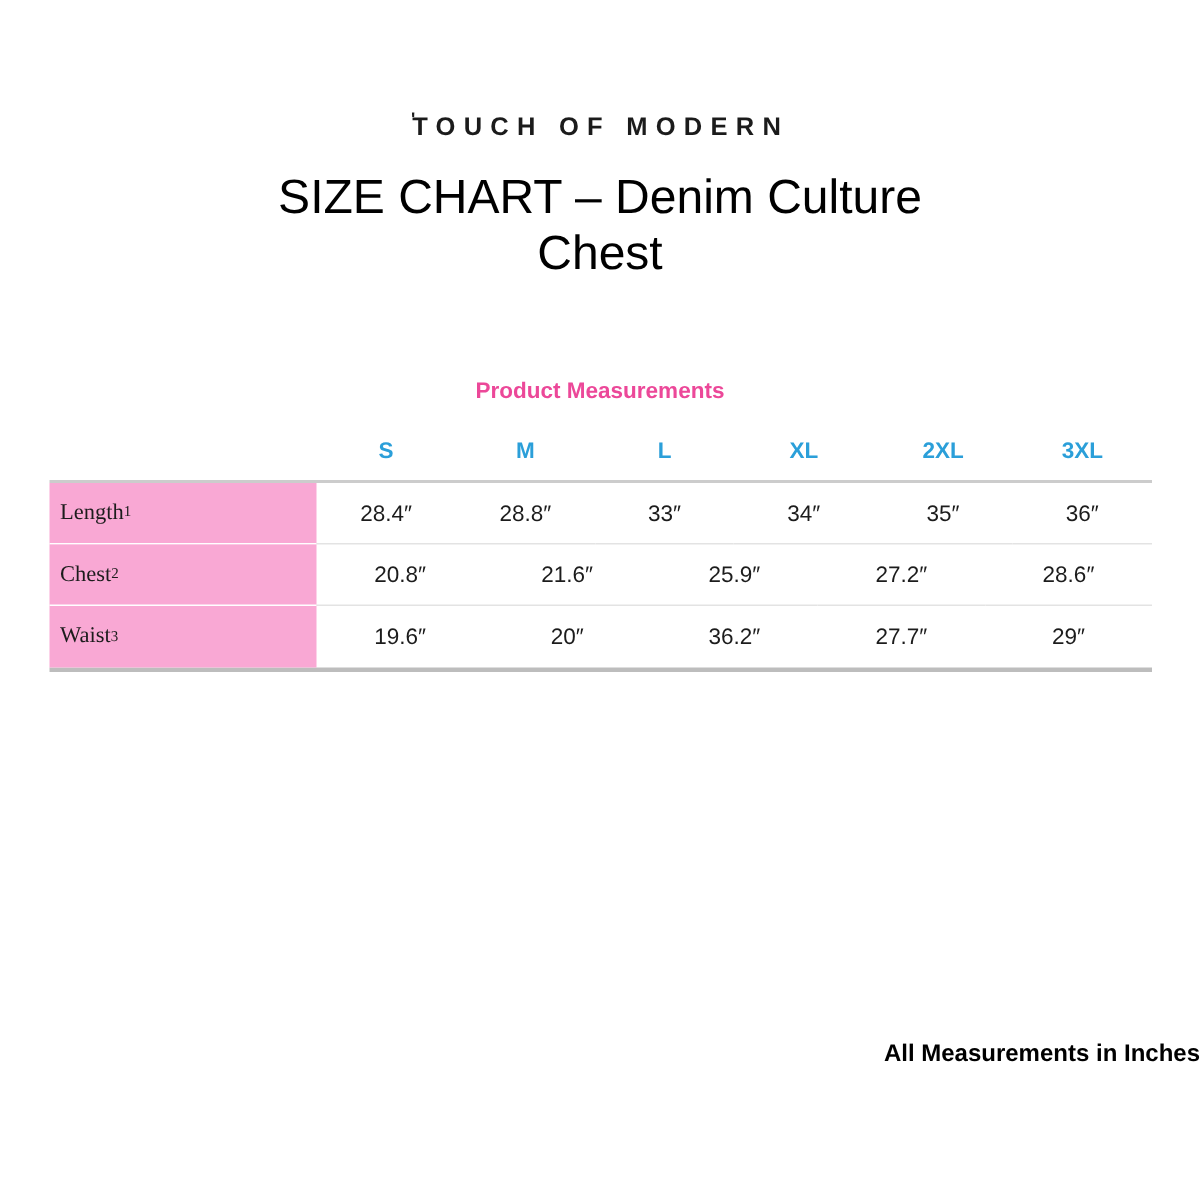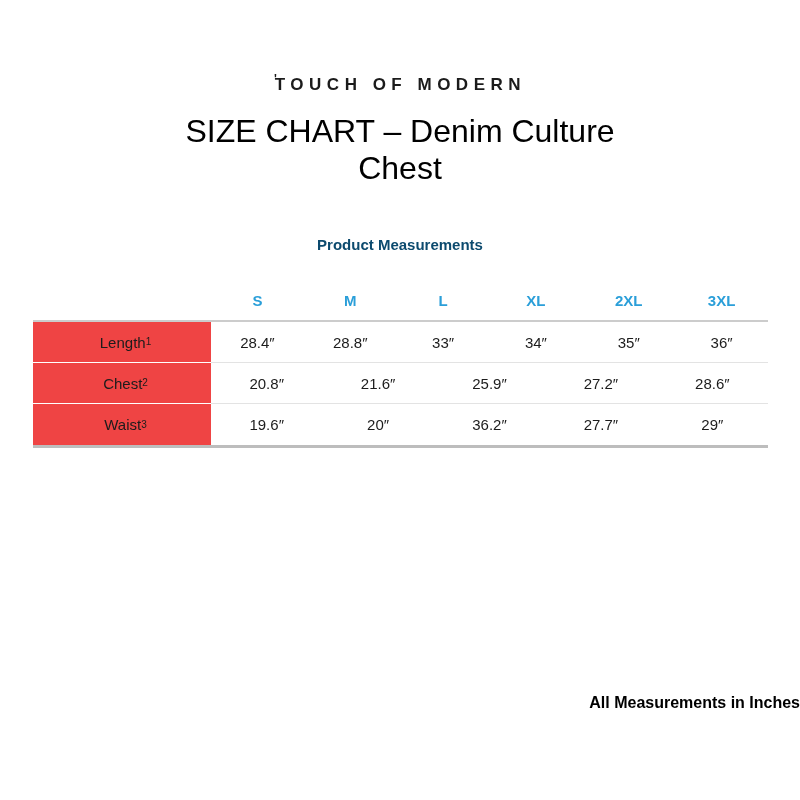--- a/index.html
+++ b/index.html
@@ -42,27 +42,27 @@
     text-align: center;
     font-size: 32px;
     line-height: 37px;
     font-weight: 400;
     color: #000000;
   }
 
   
   .subtitle {
     position: absolute;
-    top: 236px;
+    top: 252px;
     left: 0;
     width: 100%;
     text-align: center;
     font-size: 15px;
     font-weight: 700;
-    color: #0c4a6e;
+    color: #ec4899;
   }
 
   
   .size-table {
     position: absolute;
     top: 281px;
     left: 33px;
     width: 735px;
     font-size: 15px;
   }
@@ -81,24 +81,25 @@
   }
   .cell {
     box-sizing: border-box;
     display: flex;
     align-items: center;
     justify-content: center;
   }
   .label-spacer { width: 178px; }
   .label-cell {
     width: 178px;
-    background: #ef4444;
-    justify-content: center;
+    background: #f9a8d4;
+    justify-content: flex-start;
     padding-left: 7px;
     border-bottom: 1px solid #ffffff;
+    font-family: Liberation Serif, serif;
   }
   .value-cell {
     flex: 1;
     border-bottom: 1px solid #e3e3e3;
   }
   .row.last .label-cell,
   .row.last .value-cell { border-bottom: none; }
   .header-cell {
     flex: 1;
     font-weight: 700;

